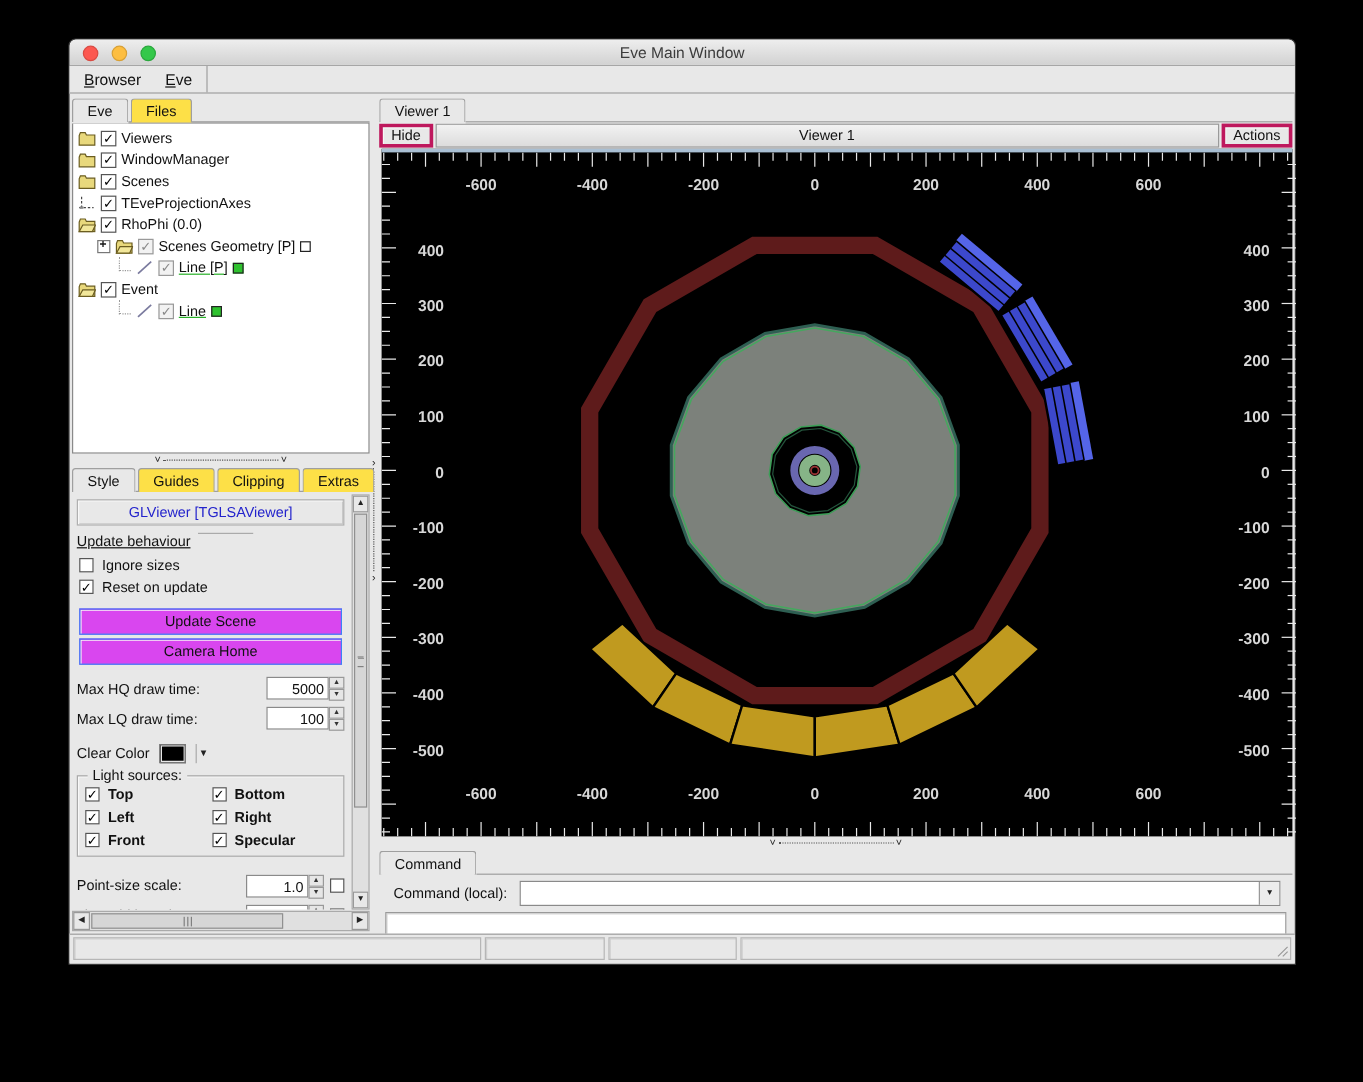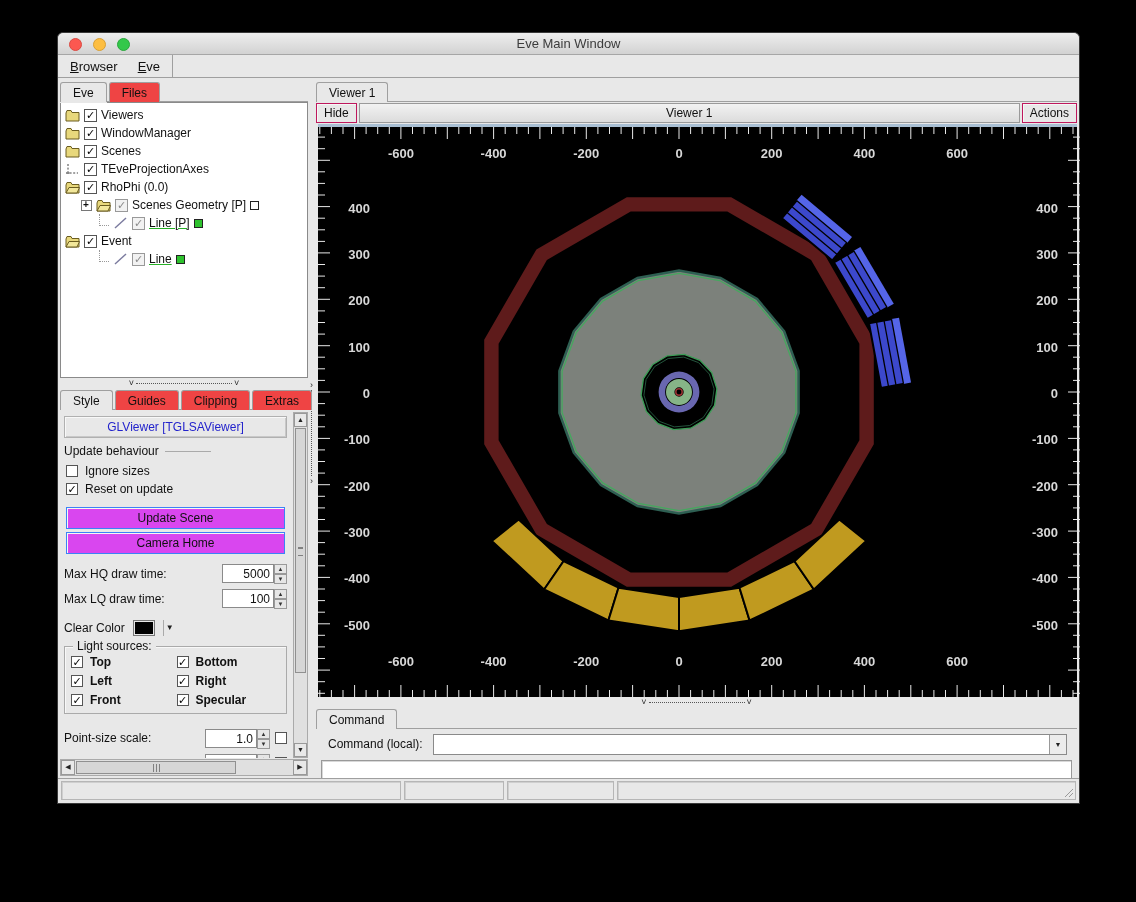--- a/index.html
+++ b/index.html
@@ -29,21 +29,21 @@
   .menuitem { cursor:default; font-size:13px; }
   .menuitem .key { text-decoration:underline; }
 
   
   .main { flex:1 1 auto; display:flex; padding:2px; min-height:0; }
 
   
   .tabrow { height:22px; flex:0 0 22px; display:flex; align-items:flex-end; position:relative; }
   .tabrow::after { content:""; position:absolute; left:0; right:0; bottom:0; height:1px; background:#9f9f9f; }
   .tab { border:1px solid #9f9f9f; border-bottom:none; border-radius:3px 3px 0 0;
-         padding:3px 12px 2px; background:#ef4444; margin-right:2px; position:relative; z-index:2; }
+         padding:3px 12px 2px; background:#fde047; margin-right:2px; position:relative; z-index:2; }
   .tab.active { background:#e8e8e8; box-shadow:0 1px 0 #e8e8e8; }
 
   
   .left { width:248px; flex:0 0 248px; display:flex; flex-direction:column; min-height:0; }
   .tree { flex:0 0 276px; background:#fff; border:1px solid #8a8a8a; overflow:hidden; padding:3px 0 0 4px; }
   .trow { height:18px; display:flex; align-items:center; gap:4px; white-space:nowrap; }
   .indent1 { padding-left:16px; } .indent2 { padding-left:34px; }
   .cb { width:13px; height:13px; background:#fff; border:1px solid #555; flex:0 0 13px;
         font:bold 11px/11px "DejaVu Sans", sans-serif; text-align:center; color:#000; }
   .cb.on::after { content:"✓"; }
@@ -76,21 +76,21 @@
   .vtrack { flex:1 1 auto; }
   .hscroll { flex:0 0 17px; display:flex; align-items:stretch; background:#e0e0e0; border:1px solid #aaa; margin-top:1px; }
   .hthumb { flex:0 0 160px; background:#d6d6d6; border:1px solid #909090; margin:1px;
             display:flex; align-items:center; justify-content:center; gap:2px; }
   .hthumb i { width:1px; height:8px; background:#808080; }
   .htrack { flex:1 1 auto; }
 
   .glbtn { display:block; width:100%; margin:2px 0 6px; padding:3px 0; text-align:center;
            color:#2323cc; background:#e8e8e8; border:1px solid #b0b0b0;
            box-shadow:inset 1px 1px 0 #f8f8f8, inset -1px -1px 0 #c8c8c8; font-size:12px; }
-  .legendrow { display:flex; align-items:center; gap:6px; margin:4px 0 4px; }
+  .legendrow { display:flex; align-items:flex-start; gap:6px; margin:4px 0 4px;text-decoration:underline; }
   .legendrow .line { flex:0 0 46px; border-top:1px solid #aaa; height:1px; }
   .cbrow { display:flex; align-items:center; gap:7px; height:18px; padding-left:2px; }
   .pbtn { display:block; width:98%; margin:3px auto 0; padding:3px 12px; text-align:center; background:#d946ef;
           border:1px solid #3b82f6; box-shadow:inset 1px 1px 0 #f6f6f6; }
   .pbtn.first { margin-top:9px; }
   .spinrow { display:flex; align-items:center; height:23px; margin-top:2px; }
   .spinrow.gap { margin-top:8px; }
   .spinrow .lab { flex:1 1 auto; }
   .spin { display:flex; align-items:stretch; height:19px; }
   .spin .num { width:52px; background:#fff; border:1px solid #8a8a8a; text-align:right; padding:2px 3px 0 0; }
@@ -105,21 +105,21 @@
   .lightgrid { display:grid; grid-template-columns:1fr 1fr; row-gap:5px; }
   .lightitem { display:flex; align-items:center; gap:7px;font-weight:bold; }
   .scalerow { display:flex; align-items:center; height:24px; margin-top:1px; }
   .scalerow.first { margin-top:12px; }
   .scalerow .lab { flex:1 1 auto; }
   .scalerow .cb { margin-left:5px; }
 
   
   .right { flex:1 1 auto; display:flex; flex-direction:column; min-width:0; padding-left:1px; }
   .viewerbar { height:22px; flex:0 0 22px; display:flex; align-items:stretch; gap:2px; padding:1px 0; }
-  .vbtn { background:#e8e8e8; border:1px solid #be185d; box-shadow:inset 1px 1px 0 #f6f6f6;
+  .vbtn { background:#e8e8e8; border:3px solid #be185d; box-shadow:inset 1px 1px 0 #f6f6f6;
           padding:0 7px; display:flex; align-items:center; }
   .vtitle { flex:1 1 auto; background:linear-gradient(#f2f2f2,#dcdcdc); border:1px solid #9a9a9a;
             display:flex; align-items:center; justify-content:center; }
   .viewport { position:relative; flex:0 0 573px; background:#000; margin-left:2px; }
   .topstrip { height:3px; background:#a9bfd3; }
   .viewport svg { display:block; }
   .axlabel { position:absolute; color:#d8d8d8; font-size:13px; font-weight:bold; pointer-events:none; }
   .axlabel.h { width:48px; text-align:center; }
   .axlabel.v { width:36px; text-align:right; }
 

